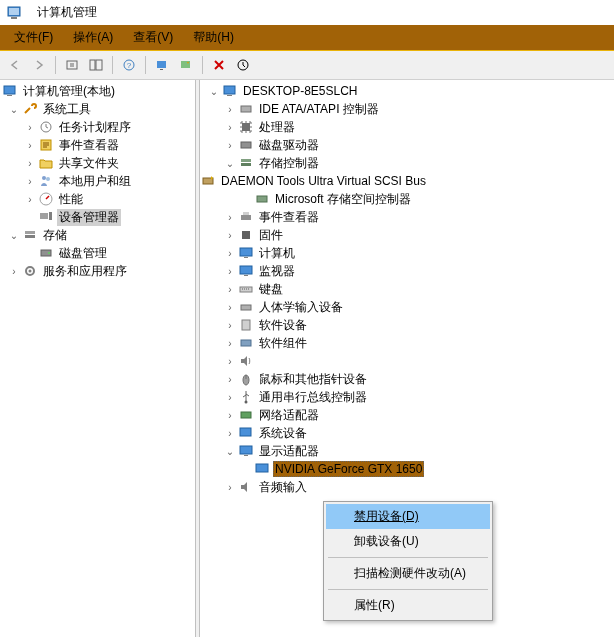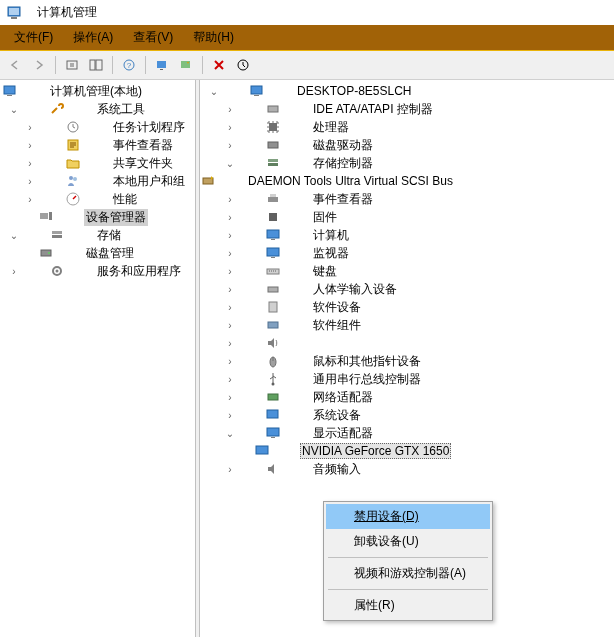--- a/index.html
+++ b/index.html
@@ -10,26 +10,26 @@
 .menubar { display: flex; padding: 2px 4px; background: #a16207; border-bottom: 1px solid #eab308; }
 .menubar .item { padding: 2px 10px; cursor: default; }
 .toolbar { display: flex; align-items: center; padding: 3px 4px; background: #f0f0f0; border-bottom: 1px solid #d0d0d0; gap: 2px; }
 .toolbar .btn { width: 22px; height: 22px; display: flex; align-items: center; justify-content: center; border: 1px solid transparent; }
 .toolbar .btn.disabled { opacity: 0.35; }
 .toolbar .sep { width: 1px; height: 18px; background: #c0c0c0; margin: 0 3px; }
 .main { display: flex; flex: 1; overflow: hidden; }
 .left-pane { width: 196px; border-right: 1px solid #c0c0c0; overflow-y: auto; padding: 2px 0; }
 .right-pane { flex: 1; overflow-y: auto; padding: 2px 0; position: relative; }
 .splitter { width: 4px; background: #f0f0f0; cursor: col-resize; border-right: 1px solid #c0c0c0; }
-.tree-node { display: flex; align-items: center; height: 18px; padding-right: 4px; white-space: nowrap; gap: 27px; }
+.tree-node { display: flex; align-items: center; height: 18px; padding-right: 4px; white-space: nowrap; }
 .tree-node .expander { width: 16px; height: 16px; display: flex; align-items: center; justify-content: center; color: #666; font-size: 10px; cursor: pointer; }
 .tree-node .node-icon { width: 16px; height: 16px; margin-right: 3px; display: flex; align-items: center; justify-content: center; flex-shrink: 0; }
 .tree-node .label { cursor: default; padding: 0 2px; }
 .tree-node.selected .label { background: #d0d0d0; }
-.tree-node.rselected .label { background: #e5e5e5; border: 1px dotted #666; padding: 0 1px; }
+.tree-node.rselected .label { background: #a16207; border: 1px dotted #666; padding: 0 1px; }
 .context-menu { position: absolute; background: #f0f0f0; border: 1px solid #a0a0a0; box-shadow: 2px 2px 4px rgba(0,0,0,0.25); padding: 2px; min-width: 170px; z-index: 10; }
 .context-menu .menu-item { padding: 4px 24px 4px 28px; cursor: default; white-space: nowrap; }
 .context-menu .menu-item.highlighted { background: #91c9f7; text-decoration: underline; }
 .context-menu .menu-sep { height: 1px; background: #c0c0c0; margin: 3px 2px; }
 svg { display: block; }
 </style>
 </head>
 <body>
 
 <div class="window">
@@ -272,20 +272,28 @@
         </div>
       <div class="tree-node" style="">
           <span class="node-icon">
             <svg width="16" height="16">
               <rect x="3" y="5" width="10" height="6" fill="#c0a060" stroke="#806020"></rect>
               <path d="M11 3l2 2-2 2" fill="#e0b000"></path>
             </svg>
           </span>
           <span class="label">DAEMON Tools Ultra Virtual SCSI Bus</span>
         </div>
+      <div class="tree-node" style="padding-left:54px">
+          <span class="node-icon">
+            <svg width="16" height="16">
+              <rect x="3" y="5" width="10" height="6" fill="#80a080" stroke="#507050"></rect>
+            </svg>
+          </span>
+          <span class="label">Microsoft 存储空间控制器</span>
+        </div>
       <div class="tree-node" style="padding-left:22px">
           <span class="expander">›</span>
           <span class="node-icon">
             <svg width="16" height="16">
               <rect x="3" y="6" width="10" height="5" fill="#909090"></rect>
               <rect x="5" y="3" width="6" height="3" fill="#d0d0d0"></rect>
             </svg>
           </span>
           <span class="label">事件查看器</span>
         </div>
@@ -427,19 +435,19 @@
               <path d="M3 6v4h3l3 3V3L6 6z" fill="#808080"></path>
             </svg>
           </span>
           <span class="label">音频输入</span>
         </div>
 
       <div class="context-menu" style="left:123px; top:421px">
         <div class="menu-item highlighted">禁用设备(D)</div>
         <div class="menu-item">卸载设备(U)</div>
         <div class="menu-sep"></div>
-        <div class="menu-item">视频和游戏控制器(A)</div>
+        <div class="menu-item">扫描检测硬件改动(A)</div>
         <div class="menu-sep"></div>
         <div class="menu-item">属性(R)</div>
       </div>
     </div>
   </div>
 </div>
 
 </body></html>

